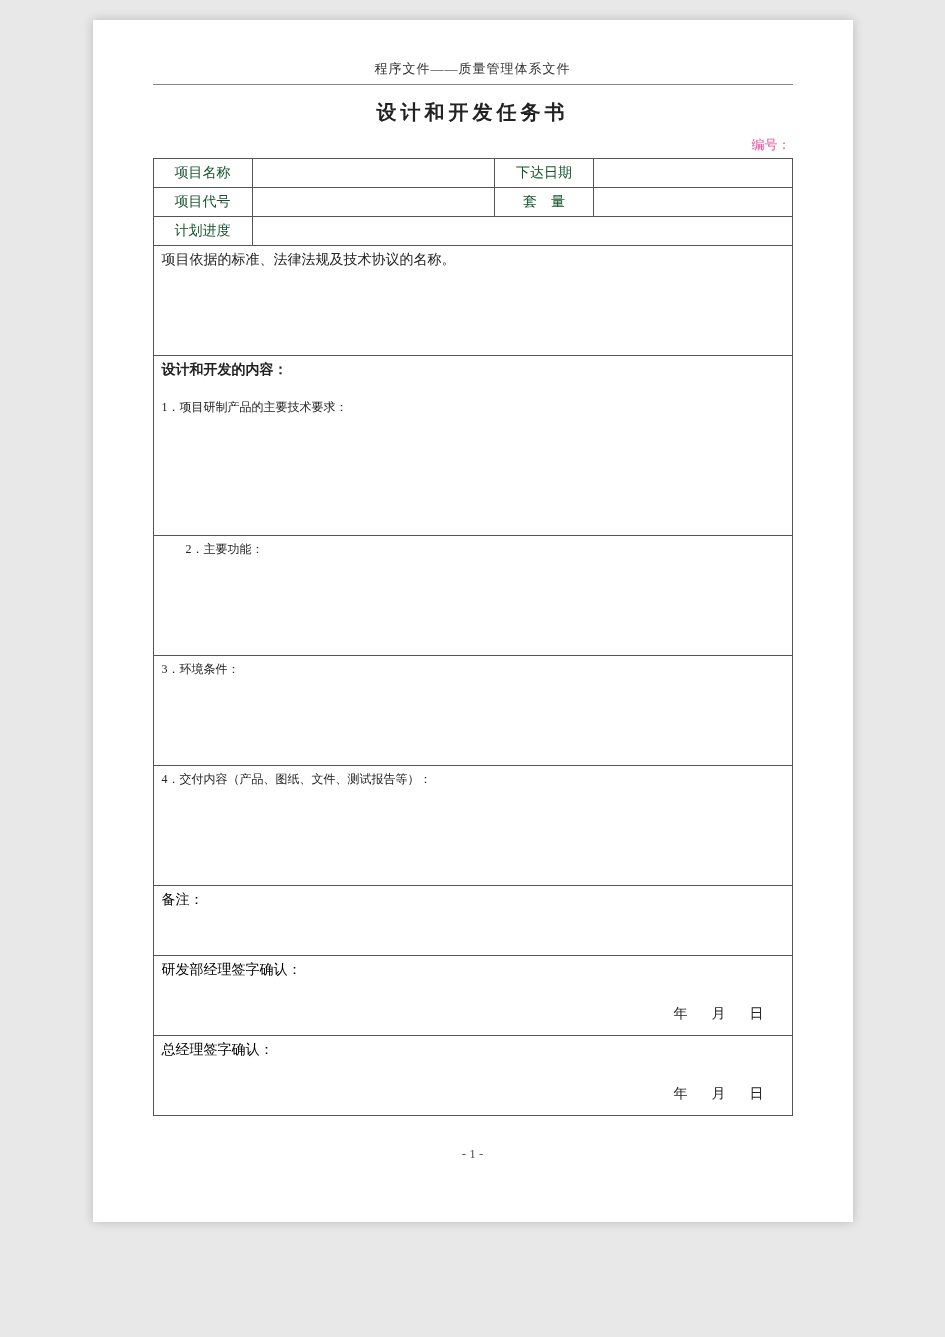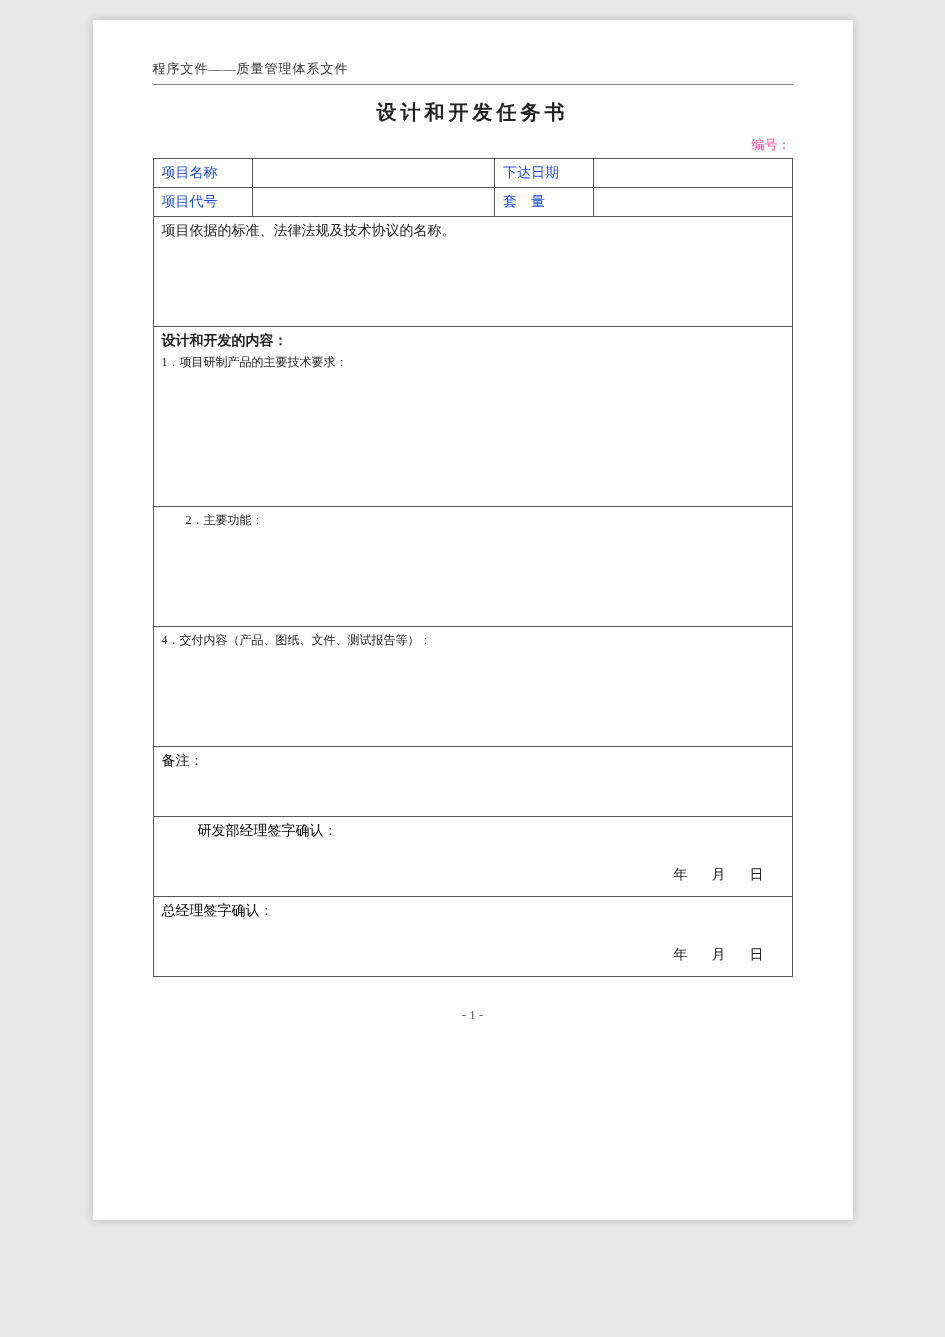--- a/index.html
+++ b/index.html
@@ -16,20 +16,21 @@
     }
     .page {
       background: #fff;
       width: 760px;
       min-height: 1200px;
       padding: 40px 60px 60px 60px;
       position: relative;
       box-shadow: 0 0 10px rgba(0,0,0,0.2);
     }
     .header-top {
+      text-align: center;
       font-size: 13px;
       color: #333;
       padding-bottom: 6px;
       border-bottom: 1px solid #888;
       margin-bottom: 14px;
       letter-spacing: 1px;
     }
     .title {
       text-align: center;
       font-size: 20px;
@@ -48,39 +49,39 @@
     .main-table {
       width: 100%;
       border-collapse: collapse;
       font-size: 14px;
     }
     .main-table td, .main-table th {
       border: 1px solid #555;
       padding: 5px 8px;
     }
     .label-cell {
-      text-align: left;
+      text-align: center;
       white-space: nowrap;
-      color: #1d4ed8;
+      color: #14532d;
       font-weight: normal;
       background: #fff;
       width: 90px;
     }
     .value-cell {
       color: #222;
     }
     .section-cell {
       padding: 8px 10px;
       vertical-align: top;
       color: #222;
     }
     .section-title {
       font-weight: bold;
       font-size: 14px;
-      margin-bottom: 4px;
+      margin-bottom: 20px;
     }
     .section-sub {
       font-size: 12px;
       margin-bottom: 2px;
     }
     .beizhu-cell {
       padding: 8px 10px;
       height: 60px;
       vertical-align: top;
     }
@@ -130,56 +131,65 @@
       <td class="label-cell">项目代号</td>
       <td class="value-cell"></td>
       <td class="label-cell">
         <span>套</span>
         &nbsp;&nbsp;
         <span>量</span>
       </td>
       <td class="value-cell"></td>
     </tr>
 
+    <tr>
+      <td class="label-cell">计划进度</td>
+      <td class="value-cell" colspan="3"></td>
+    </tr>
 
     <tr>
       <td colspan="4" class="section-cell" style="height: 110px; vertical-align: top;">
         <div>项目依据的标准、法律法规及技术协议的名称。</div>
       </td>
     </tr>
 
     <tr>
       <td colspan="4" class="section-cell" style="height: 180px; vertical-align: top;">
         <div class="section-title">设计和开发的内容：</div>
         <div class="section-sub">1．项目研制产品的主要技术要求：</div>
       </td>
     </tr>
 
     <tr>
       <td colspan="4" class="section-cell" style="height: 120px; vertical-align: top; padding-left: 32px;">
         <div class="section-sub">2．主要功能：</div>
       </td>
     </tr>
 
+    <tr>
+      <td colspan="4" class="section-cell" style="height: 110px; vertical-align: top;">
+        <div class="section-sub">3．环境条件：</div>
+      </td>
+    </tr>
 
     <tr>
       <td colspan="4" class="section-cell" style="height: 120px; vertical-align: top;">
         <div class="section-sub">4．交付内容（产品、图纸、文件、测试报告等）：</div>
       </td>
     </tr>
 
     <tr>
       <td colspan="4" class="beizhu-cell" style="height:70px; vertical-align: top;">
         <span>备注：</span>
       </td>
     </tr>
 
     <tr>
       <td colspan="4" class="sign-cell" style="height: 80px; vertical-align: top;">
-        <div style="margin-bottom:18px;margin-left:36px;">研发部经理签字确认：</div>
+        <div style="margin-bottom:18px;">研发部经理签字确认：</div>
         <div class="sign-date-row">
           <span>年</span>
           <span>月</span>
           <span>日</span>
         </div>
       </td>
     </tr>
 
     <tr>
       <td colspan="4" class="sign-cell" style="height: 80px; vertical-align: top;">

